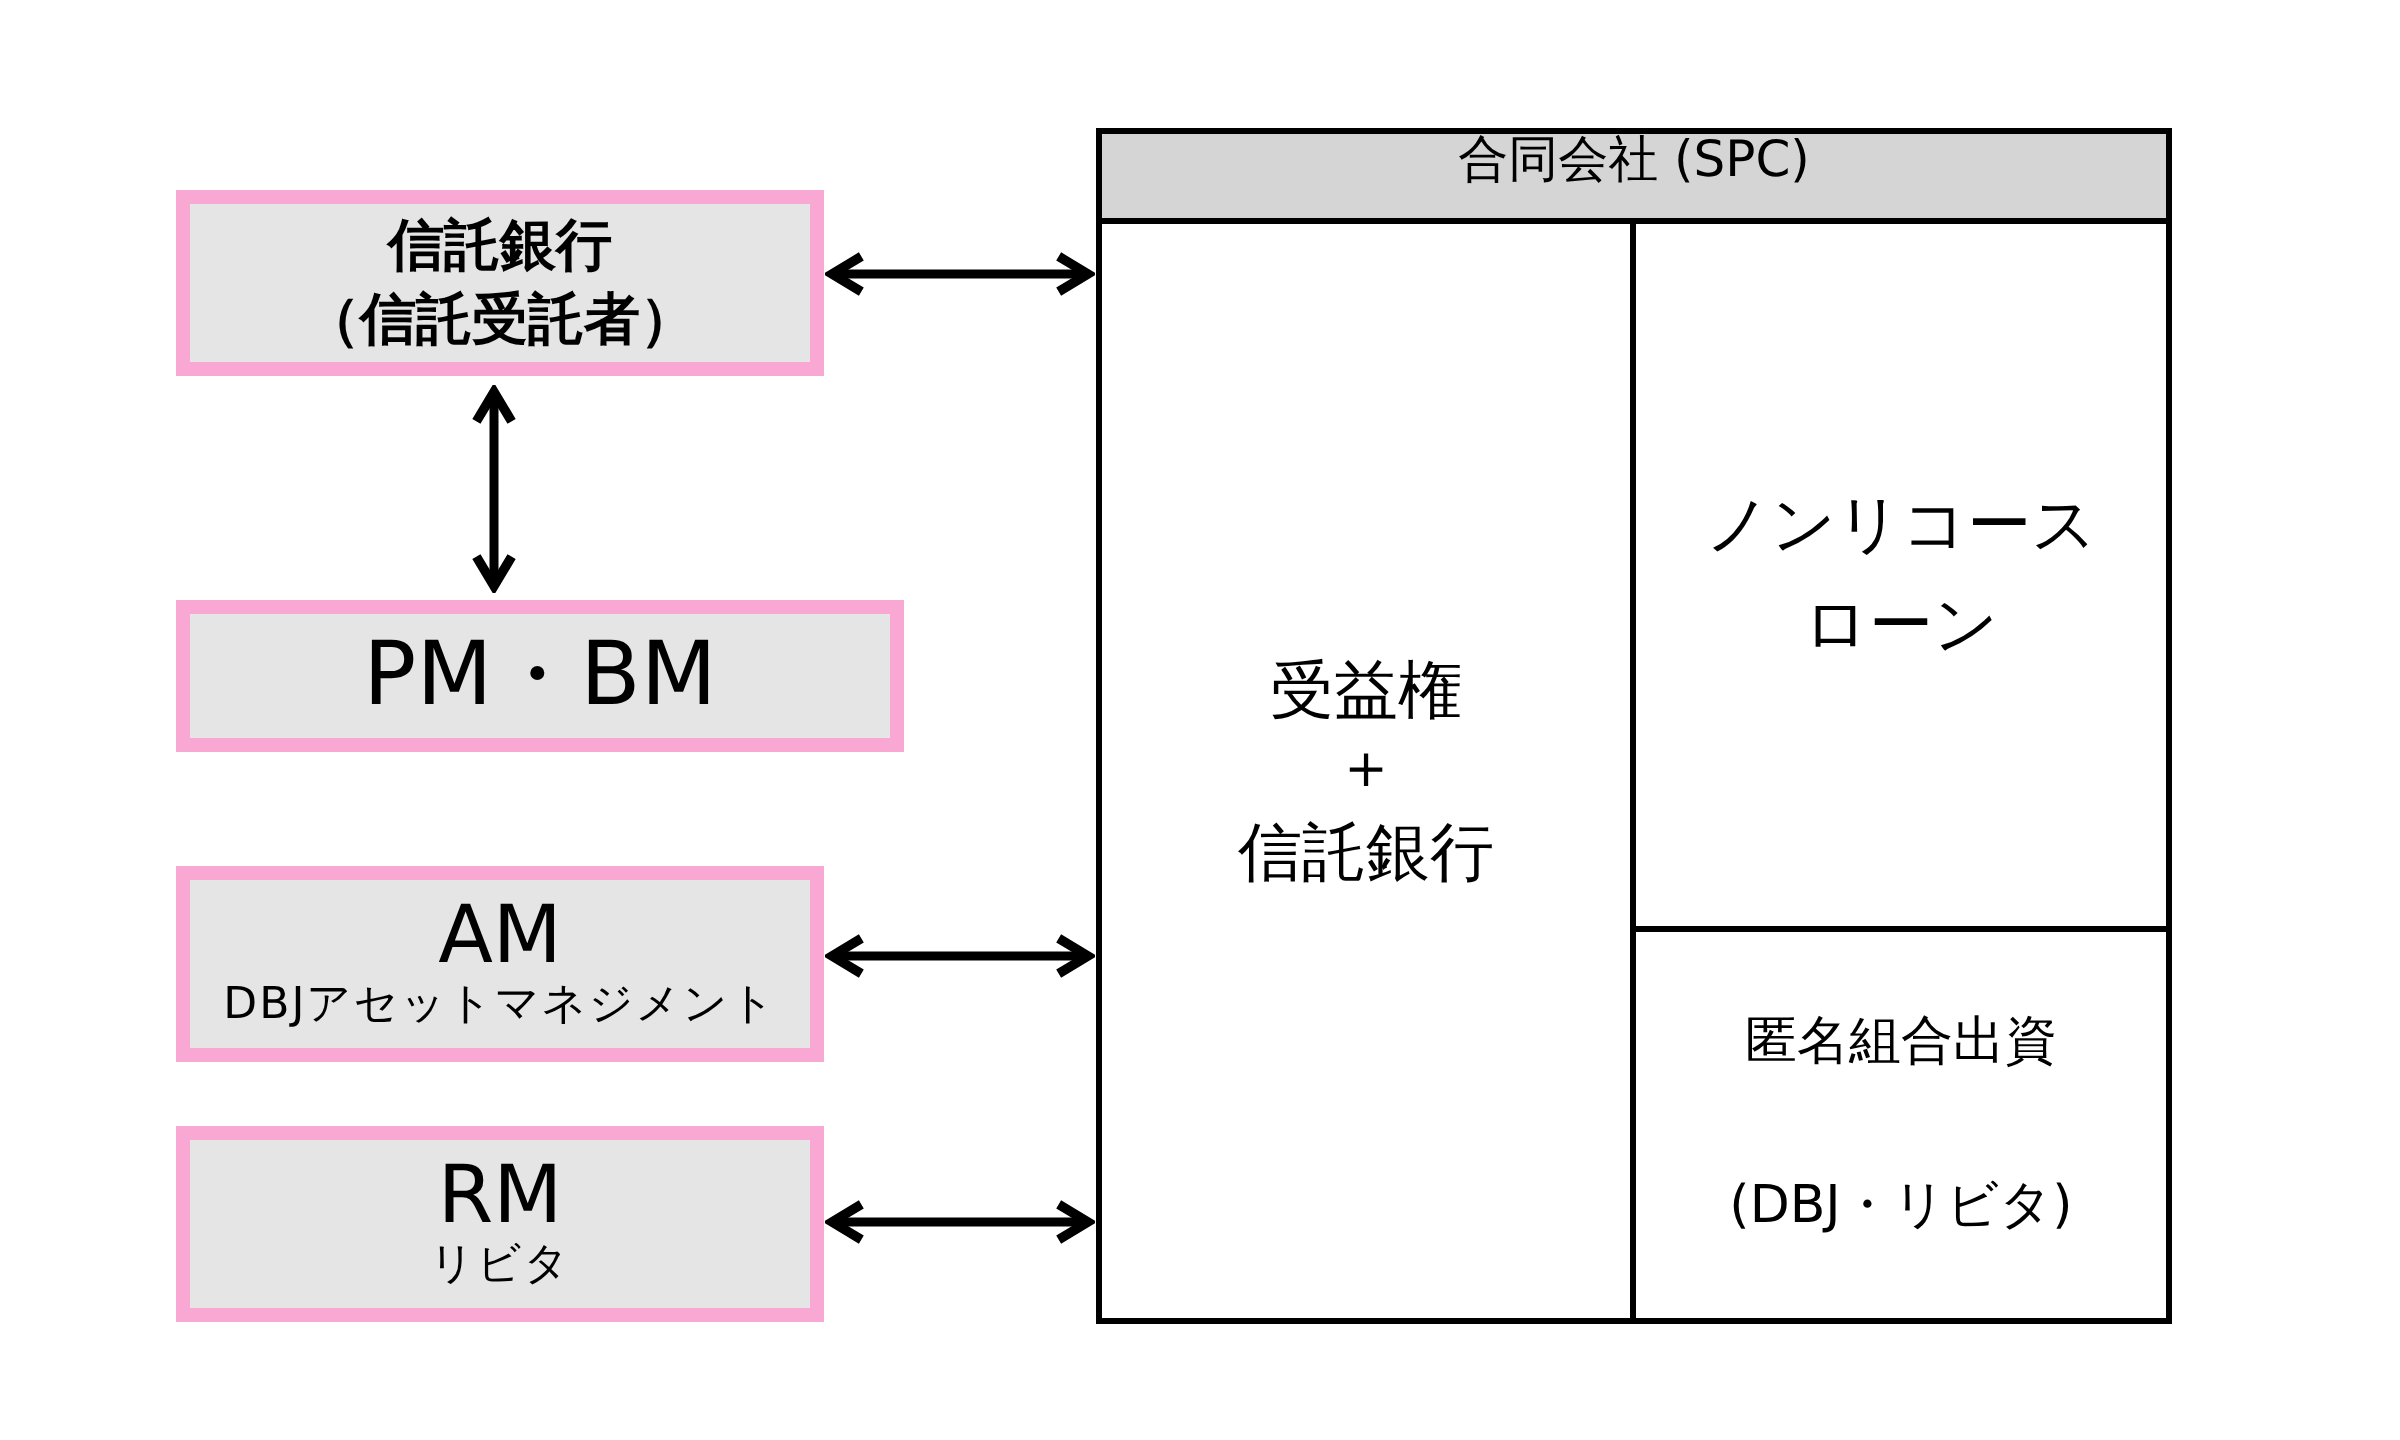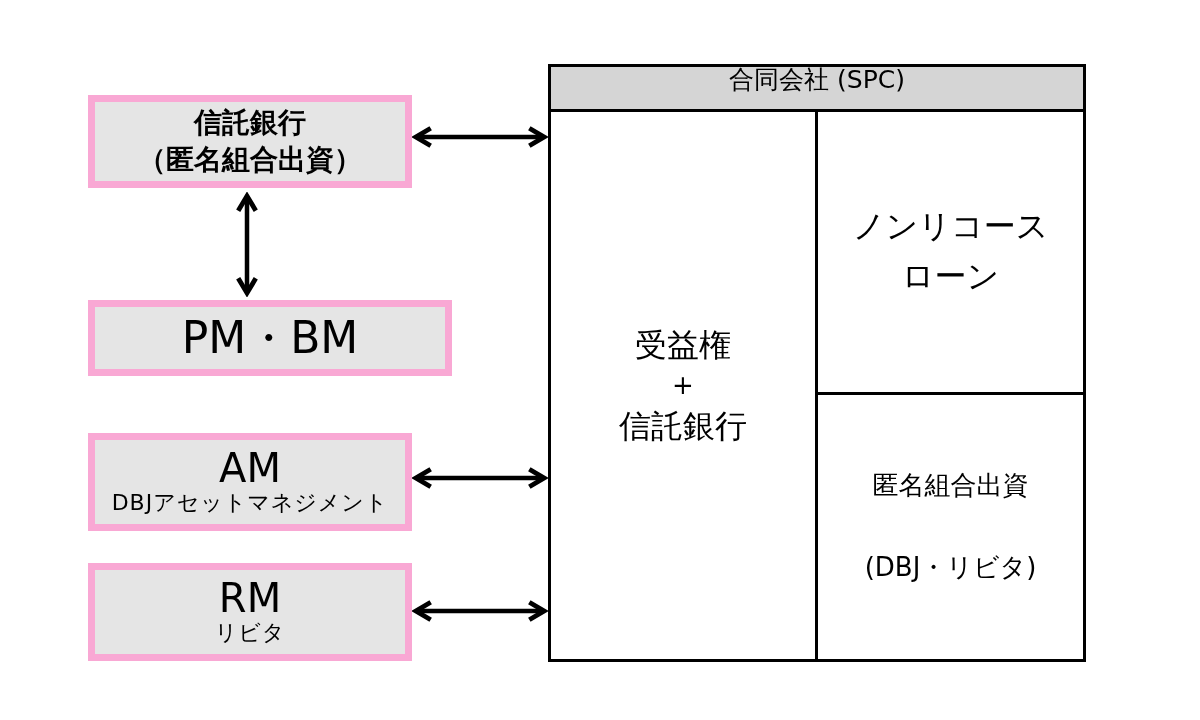--- a/index.html
+++ b/index.html
@@ -82,21 +82,21 @@
   #cell-beneficiary .b-line { line-height: 1.4; }
   #cell-beneficiary .b-plus { font-size: 26px; line-height: 1.4; }
   #spc-right {
     flex: 1 1 auto;
     display: flex;
     flex-direction: column;
     min-height: 0;
   }
   #cell-loan {
     box-sizing: border-box;
-    height: 283px;
+    height: 354px;
     flex: 0 0 auto;
     border-bottom: 3px solid #000000;
     display: flex;
     flex-direction: column;
     align-items: center;
     justify-content: center;
     text-align: center;
     font-size: 32px;
     line-height: 1.55;
   }
@@ -117,21 +117,21 @@
     pointer-events: none;
   }
 </style>
 </head>
 <body>
 
 <div id="canvas">
 
   <div class="box" id="box-trust">
     <div>信託銀行</div>
-    <div>（匿名組合出資）</div>
+    <div>（信託受託者）</div>
   </div>
 
   <div class="box" id="box-pmbm">
     <div>PM・BM</div>
   </div>
 
   <div class="box" id="box-am">
     <div class="main-line">AM</div>
     <div class="sub-line">DBJアセットマネジメント</div>
   </div>

